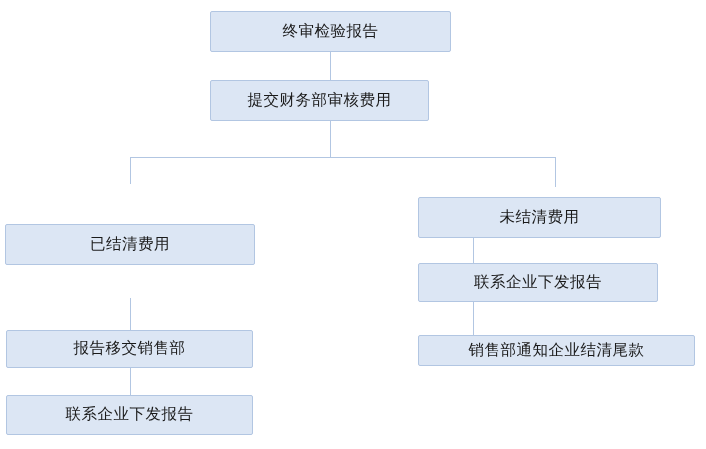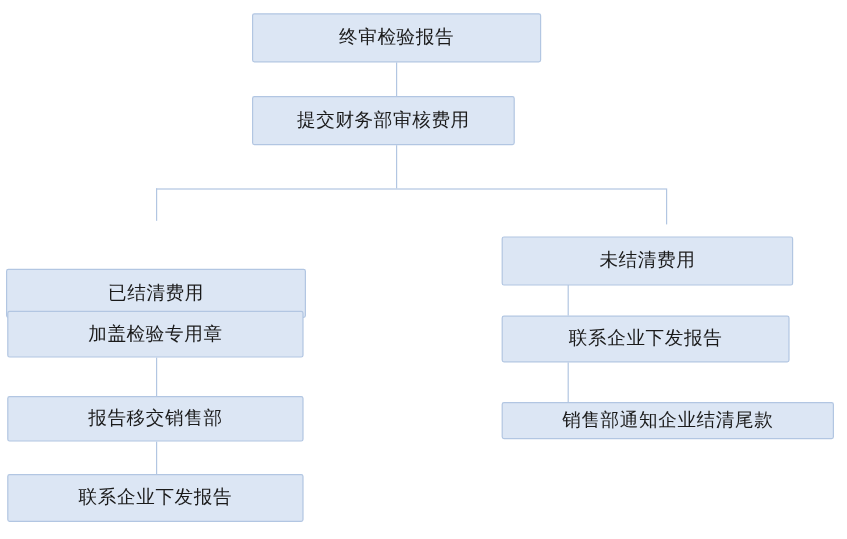--- a/index.html
+++ b/index.html
@@ -66,21 +66,20 @@
   <div class="conn conn-v" style="left:473px; top:302px; height:33px;"></div>
 
   <div class="node" style="left:210px; top:11px; width:241px; height:41px;">终审检验报告</div>
 
   <div class="node" style="left:210px; top:80px; width:219px; height:41px;text-align:center;">提交财务部审核费用</div>
 
   <div class="node" style="left:5px; top:184px; width:250px; height:41px;margin-top:40px;">已结清费用</div>
 
   <div class="node" style="left:418px; top:197px; width:243px; height:41px;">未结清费用</div>
 
-  <div class="node" style="left:6px; top:259px; width:247px; height:39px;">加盖检验专用章</div>
 
   <div class="node" style="left:6px; top:330px; width:247px; height:38px;">报告移交销售部</div>
 
   <div class="node" style="left:6px; top:395px; width:247px; height:40px;">联系企业下发报告</div>
 
   <div class="node" style="left:418px; top:263px; width:240px; height:39px;">联系企业下发报告</div>
 
   <div class="node" style="left:418px; top:335px; width:277px; height:31px;">销售部通知企业结清尾款</div>
 
 </div>

